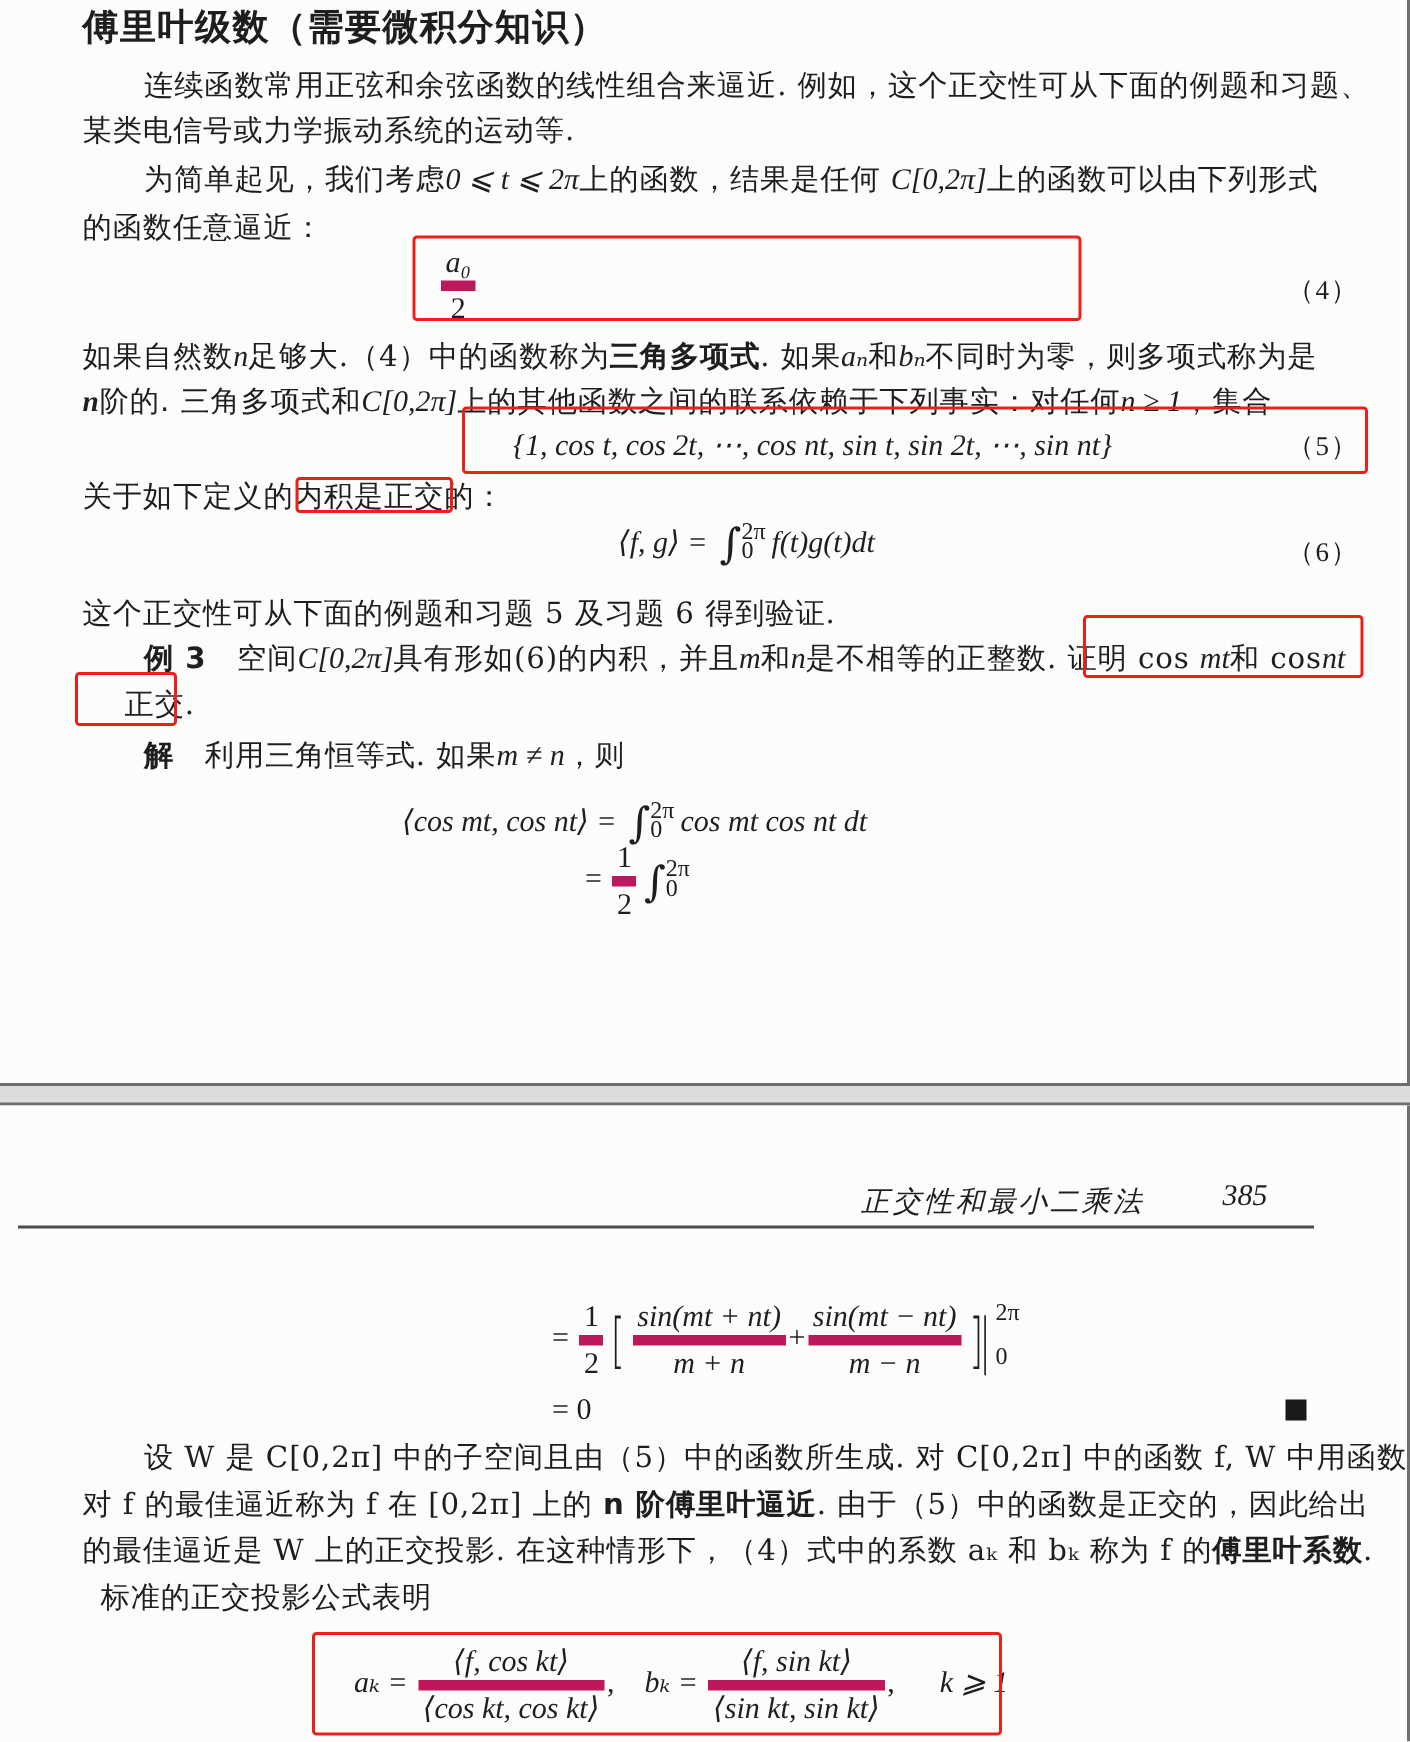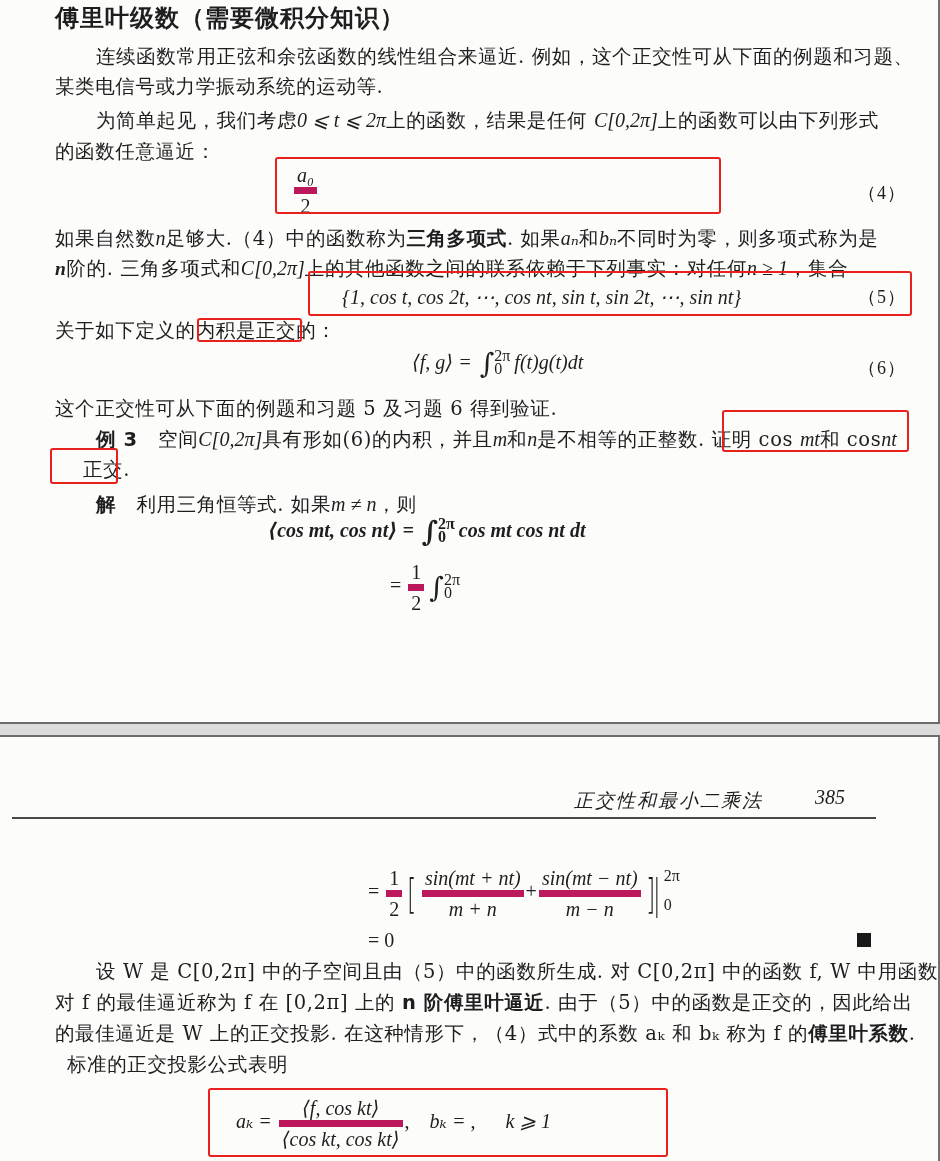--- a/index.html
+++ b/index.html
@@ -81,21 +81,21 @@
 <div class="line" style="left:96px; top:427px;">
   <span class="b">例 3</span>&nbsp;&nbsp;&nbsp;<span>空间</span><span class="m mi">C[0,2π]</span><span>具有形如(6)的内积，并且</span><span class="m mi">m</span><span>和</span><span class="m mi">n</span><span>是不相等的正整数.</span>
   <span>证明 cos</span> <span class="m mi">mt</span><span>和 cos</span><span class="m mi">nt</span>
 </div>
 <div class="line" style="left:55px; top:458px;margin-left:28px;">正交.</div>
 
 <div class="line" style="left:96px; top:492px;">
   <span class="b">解</span>&nbsp;&nbsp;&nbsp;<span>利用三角恒等式. 如果</span><span class="m mi">m ≠ n</span><span>，则</span>
 </div>
 
-<div class="line m" style="left:268px; top:518px;font-weight:bold;">
+<div class="line m" style="left:268px; top:536px;">
   <span class="mi">⟨cos mt, cos nt⟩ =</span>
   <span class="int">∫</span><span class="lim"><span>2π</span><span>0</span></span><span class="mi">cos mt cos nt dt</span>
 </div>
 
 <div class="line m" style="left:390px; top:560px;">
   <span>=</span>
   <span class="frac"><span class="num">1</span><span class="den">2</span></span><span class="int">∫</span><span class="lim"><span>2π</span><span>0</span></span>
 </div>
 
 <div class="gap"></div>
@@ -119,21 +119,21 @@
 </div>
 <div class="line" style="left:55px; top:1022px;">
   <span>的最佳逼近是 W 上的正交投影. 在这种情形下，（4）式中的系数 aₖ 和 bₖ 称为 f 的</span><span class="b">傅里叶系数</span><span>.</span>
 </div>
 <div class="line" style="left:67px; top:1053px;">标准的正交投影公式表明</div>
 
 <div class="line m" style="left:236px; top:1096px;">
   <span class="mi">aₖ =</span>
   <span class="frac"><span class="num mi">⟨f, cos kt⟩</span><span class="den mi">⟨cos kt, cos kt⟩</span></span><span>,</span>&nbsp;&nbsp;&nbsp;
   <span class="mi">bₖ =</span>
-  <span>,</span>&nbsp;&nbsp;&nbsp;&nbsp;&nbsp;
+  <span class="frac"><span class="num mi">⟨f, sin kt⟩</span><span class="den mi">⟨sin kt, sin kt⟩</span></span><span>,</span>&nbsp;&nbsp;&nbsp;&nbsp;&nbsp;
   <span class="mi">k ⩾ 1</span>
 </div>
 
 <div class="redbox" style="left: 275px; top: 157px; width: 446px; height: 57px; border-color: rgb(232, 33, 28);"></div>
 <div class="redbox" style="left: 308px; top: 271px; width: 604px; height: 45px; border-color: rgb(232, 33, 28);"></div>
 <div class="redbox" style="left: 197px; top: 318px; width: 105px; height: 24px; border-color: rgb(232, 33, 28);"></div>
 <div class="redbox" style="left: 722px; top: 410px; width: 187px; height: 42px; border-color: rgb(232, 33, 28);"></div>
 <div class="redbox" style="left: 50px; top: 448px; width: 68px; height: 36px; border-color: rgb(232, 33, 28);"></div>
 <div class="redbox" style="left: 208px; top: 1088px; width: 460px; height: 69px; border-color: rgb(232, 33, 28);"></div>
 

